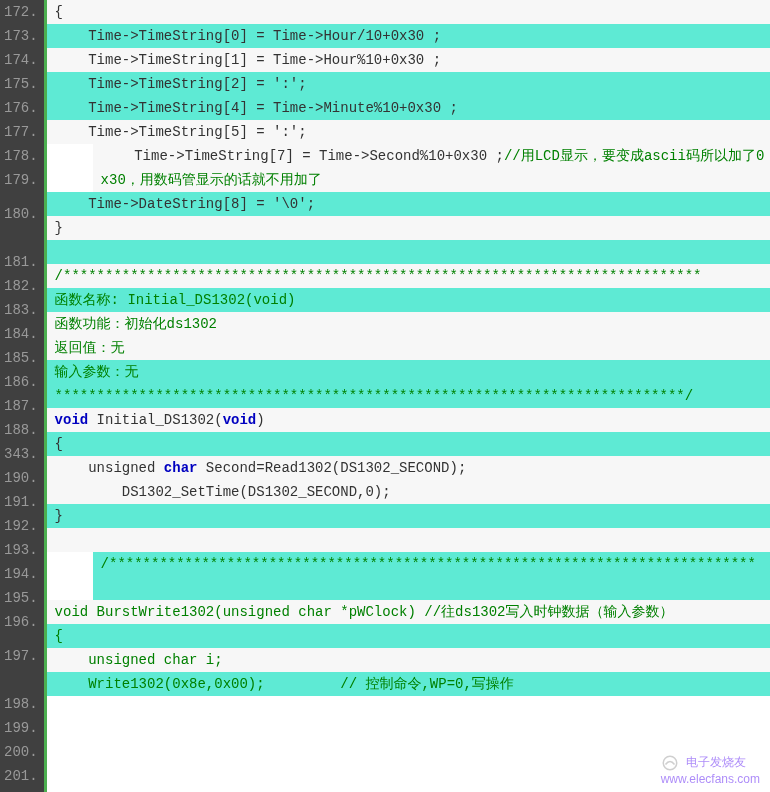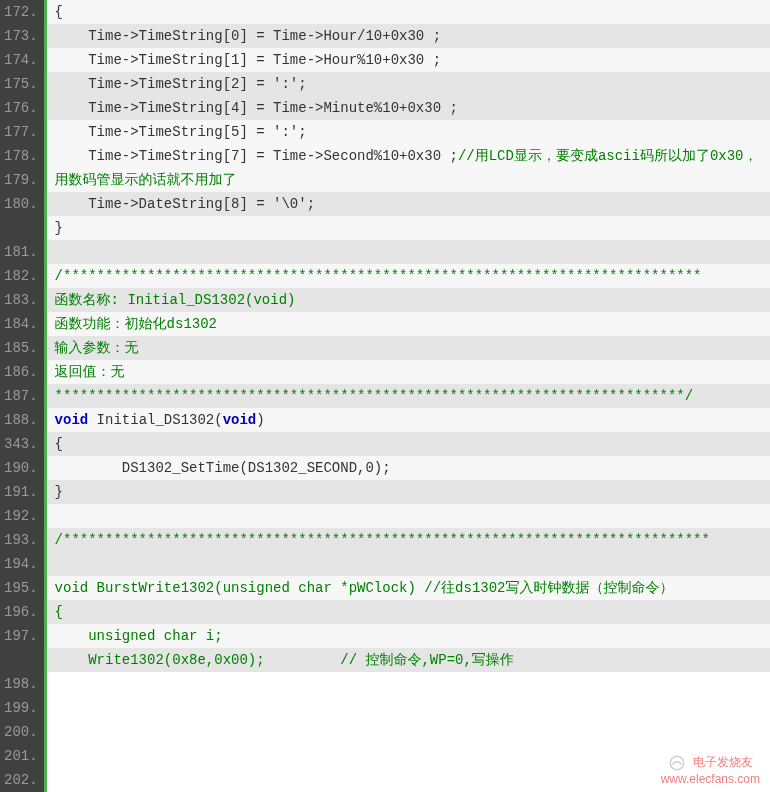--- a/index.html
+++ b/index.html
@@ -1,29 +1,29 @@
 <!DOCTYPE html>
 <html><head>
 <meta charset="utf-8">
 <style>
 * { margin: 0; padding: 0; box-sizing: border-box; }
 body { font-family: Consolas, 'Courier New', monospace; font-size: 14px; background: #fff; width: 770px; }
 .code-container { display: flex; }
 .gutter { background: #404040; color: #999; text-align: right; padding: 0 6px 0 4px; user-select: none; flex-shrink: 0; }
 .gutter .ln { height: 24px; line-height: 24px; }
-.gutter .ln.tall { height: 48px; }
+.gutter .ln.tall { height: 48px; margin-top: 10px; }
 .code { flex: 1; border-left: 3px solid #4caf50; }
 .line { height: 24px; line-height: 24px; padding-left: 8px; white-space: pre; overflow: hidden; }
 .line.odd { background: #f7f7f7; }
-.line.even { background: #e5e5e5; }
-.line.wrap { height: 48px; line-height: 24px; white-space: pre-wrap; word-break: break-all; }
+.line.even { background: #5eead4; }
+.line.wrap { height: 48px; line-height: 24px; white-space: pre-wrap; word-break: break-all; margin-left: 46px; }
 .kw { color: #0000c0; font-weight: bold; }
 .cmt { color: #008000; }
 .plain { color: #333; }
-.watermark { position: fixed; right: 10px; bottom: 6px; color: #ef4444; font-size: 12px; font-family: Arial, sans-serif; opacity: 0.7; pointer-events: none; text-align: center; }
+.watermark { position: fixed; right: 10px; bottom: 6px; color: #8b5cf6; font-size: 12px; font-family: Arial, sans-serif; opacity: 0.7; pointer-events: none; }
 .watermark svg { vertical-align: middle; margin-right: 4px; }
 </style>
 </head>
 <body>
 
 <div class="code-container">
   <div class="gutter" id="gutter">
       <div class="ln">172.</div>
       <div class="ln">173.</div>
       <div class="ln">174.</div>
@@ -63,30 +63,31 @@
       <div class="line even"><span class="plain">    Time-&gt;TimeString[2] = ':';</span></div>
       <div class="line even"><span class="plain">    Time-&gt;TimeString[4] = Time-&gt;Minute%10+0x30 ;</span></div>
       <div class="line odd"><span class="plain">    Time-&gt;TimeString[5] = ':';</span></div>
       <div class="line odd wrap"><span class="plain">    Time-&gt;TimeString[7] = Time-&gt;Second%10+0x30 ;</span><span class="cmt">//用LCD显示，要变成ascii码所以加了0x30，用数码管显示的话就不用加了</span></div>
       <div class="line even"><span class="plain">    Time-&gt;DateString[8] = '\0';</span></div>
       <div class="line odd"><span class="plain">}</span></div>
       <div class="line even"><span class="plain">  </span></div>
       <div class="line odd"><span class="cmt">/****************************************************************************</span></div>
       <div class="line even"><span class="cmt">函数名称: Initial_DS1302(void)</span></div>
       <div class="line odd"><span class="cmt">函数功能：初始化ds1302</span></div>
+      <div class="line odd"><span class="cmt">返回值：无</span></div>
       <div class="line even"><span class="cmt">输入参数：无</span></div>
-      <div class="line odd"><span class="cmt">返回值：无</span></div>
       <div class="line even"><span class="cmt">***************************************************************************/</span></div>
       <div class="line odd"><span class="kw">void</span><span class="plain"> Initial_DS1302(</span><span class="kw">void</span><span class="plain">)</span></div>
       <div class="line even"><span class="plain">{</span></div>
+      <div class="line odd"><span class="plain">    unsigned </span><span class="kw">char</span><span class="plain"> Second=Read1302(DS1302_SECOND);</span></div>
       <div class="line odd"><span class="plain">        DS1302_SetTime(DS1302_SECOND,0);</span></div>
       <div class="line even"><span class="plain">}</span></div>
       <div class="line odd"><span class="plain">  </span></div>
       <div class="line even wrap"><span class="cmt">/*****************************************************************************</span></div>
-      <div class="line odd"><span class="cmt">void BurstWrite1302(unsigned char *pWClock) //往ds1302写入时钟数据（控制命令）</span></div>
+      <div class="line odd"><span class="cmt">void BurstWrite1302(unsigned char *pWClock) //往ds1302写入时钟数据（输入参数）</span></div>
       <div class="line even"><span class="cmt">{</span></div>
       <div class="line odd"><span class="cmt">    unsigned char i;</span></div>
       <div class="line even"><span class="cmt">    Write1302(0x8e,0x00);         // 控制命令,WP=0,写操作</span></div>
     </div>
 </div>
 
 <div class="watermark">
   <svg width="18" height="18" viewBox="0 0 24 24" fill="none" stroke="#bbb" stroke-width="2">
       <circle cx="12" cy="12" r="9"></circle>
       <path d="M6 14 Q12 6 18 14"></path>

